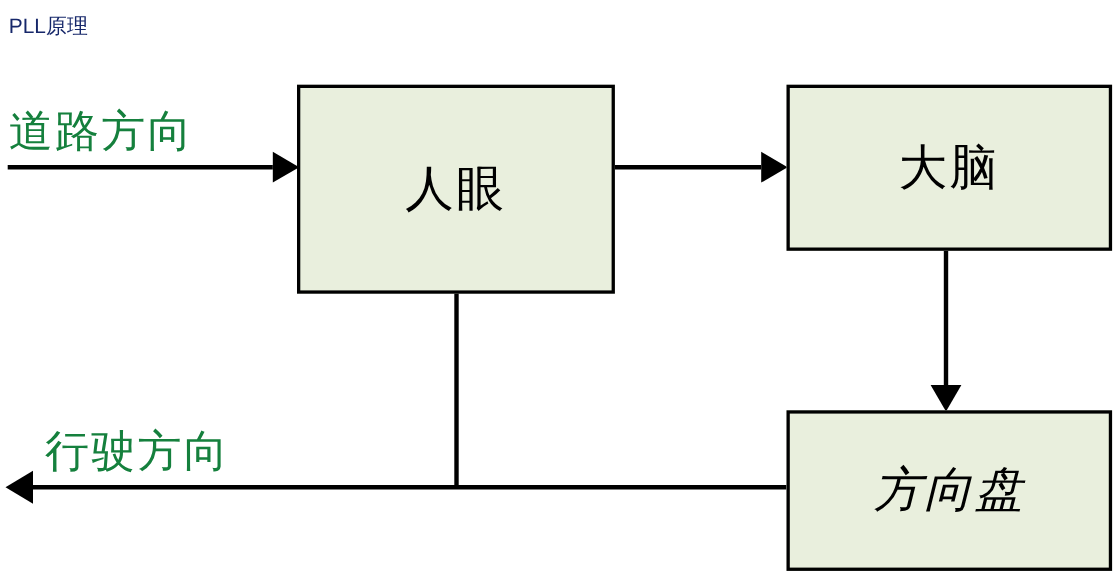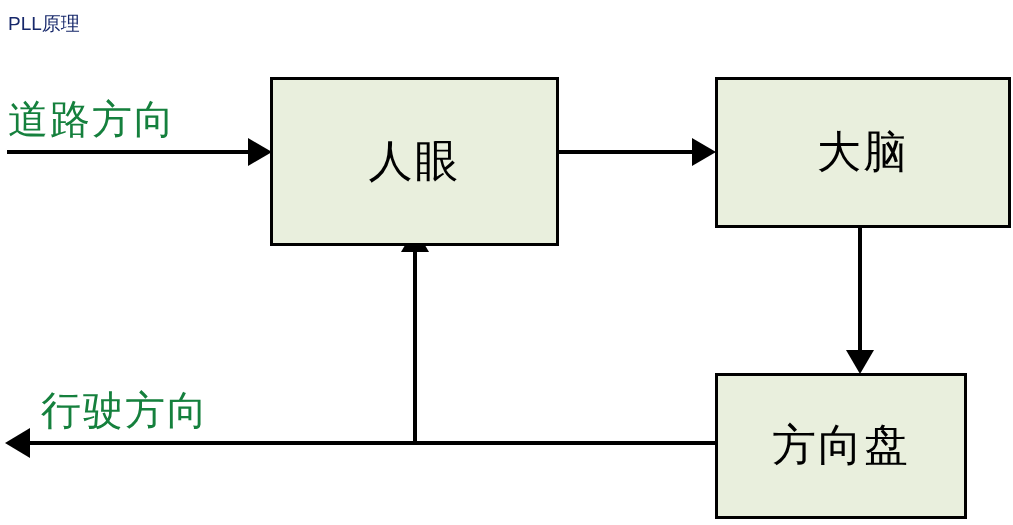--- a/index.html
+++ b/index.html
@@ -104,25 +104,25 @@
     <g>
       <line x1="415" y1="443" x2="415" y2="252"></line>
       <polygon points="401,252 429,252 415,228"></polygon>
     </g>
   </svg>
 
   <div class="edge-label" style="left:8px; top:100px;">道路方向</div>
 
   <div class="edge-label" style="left:41px; top:391px;">行驶方向</div>
 
-  <div class="node" style="left:270px; top:77px; width:289px; height:169px;">
+  <div class="node" style="left:270px; top:77px; width:289px; height:190px;">
     <span class="node-label">人眼</span>
   </div>
 
   <div class="node" style="left:715px; top:77px; width:296px; height:151px;align-items:center;">
     <span class="node-label">大脑</span>
   </div>
 
-  <div class="node" style="left:715px; top:373px; width:252px; height:146px;">
+  <div class="node" style="left:715px; top:373px; width:296px; height:146px;font-style:italic;">
     <span class="node-label">方向盘</span>
   </div>
 
 </div>
 
 </body></html>

